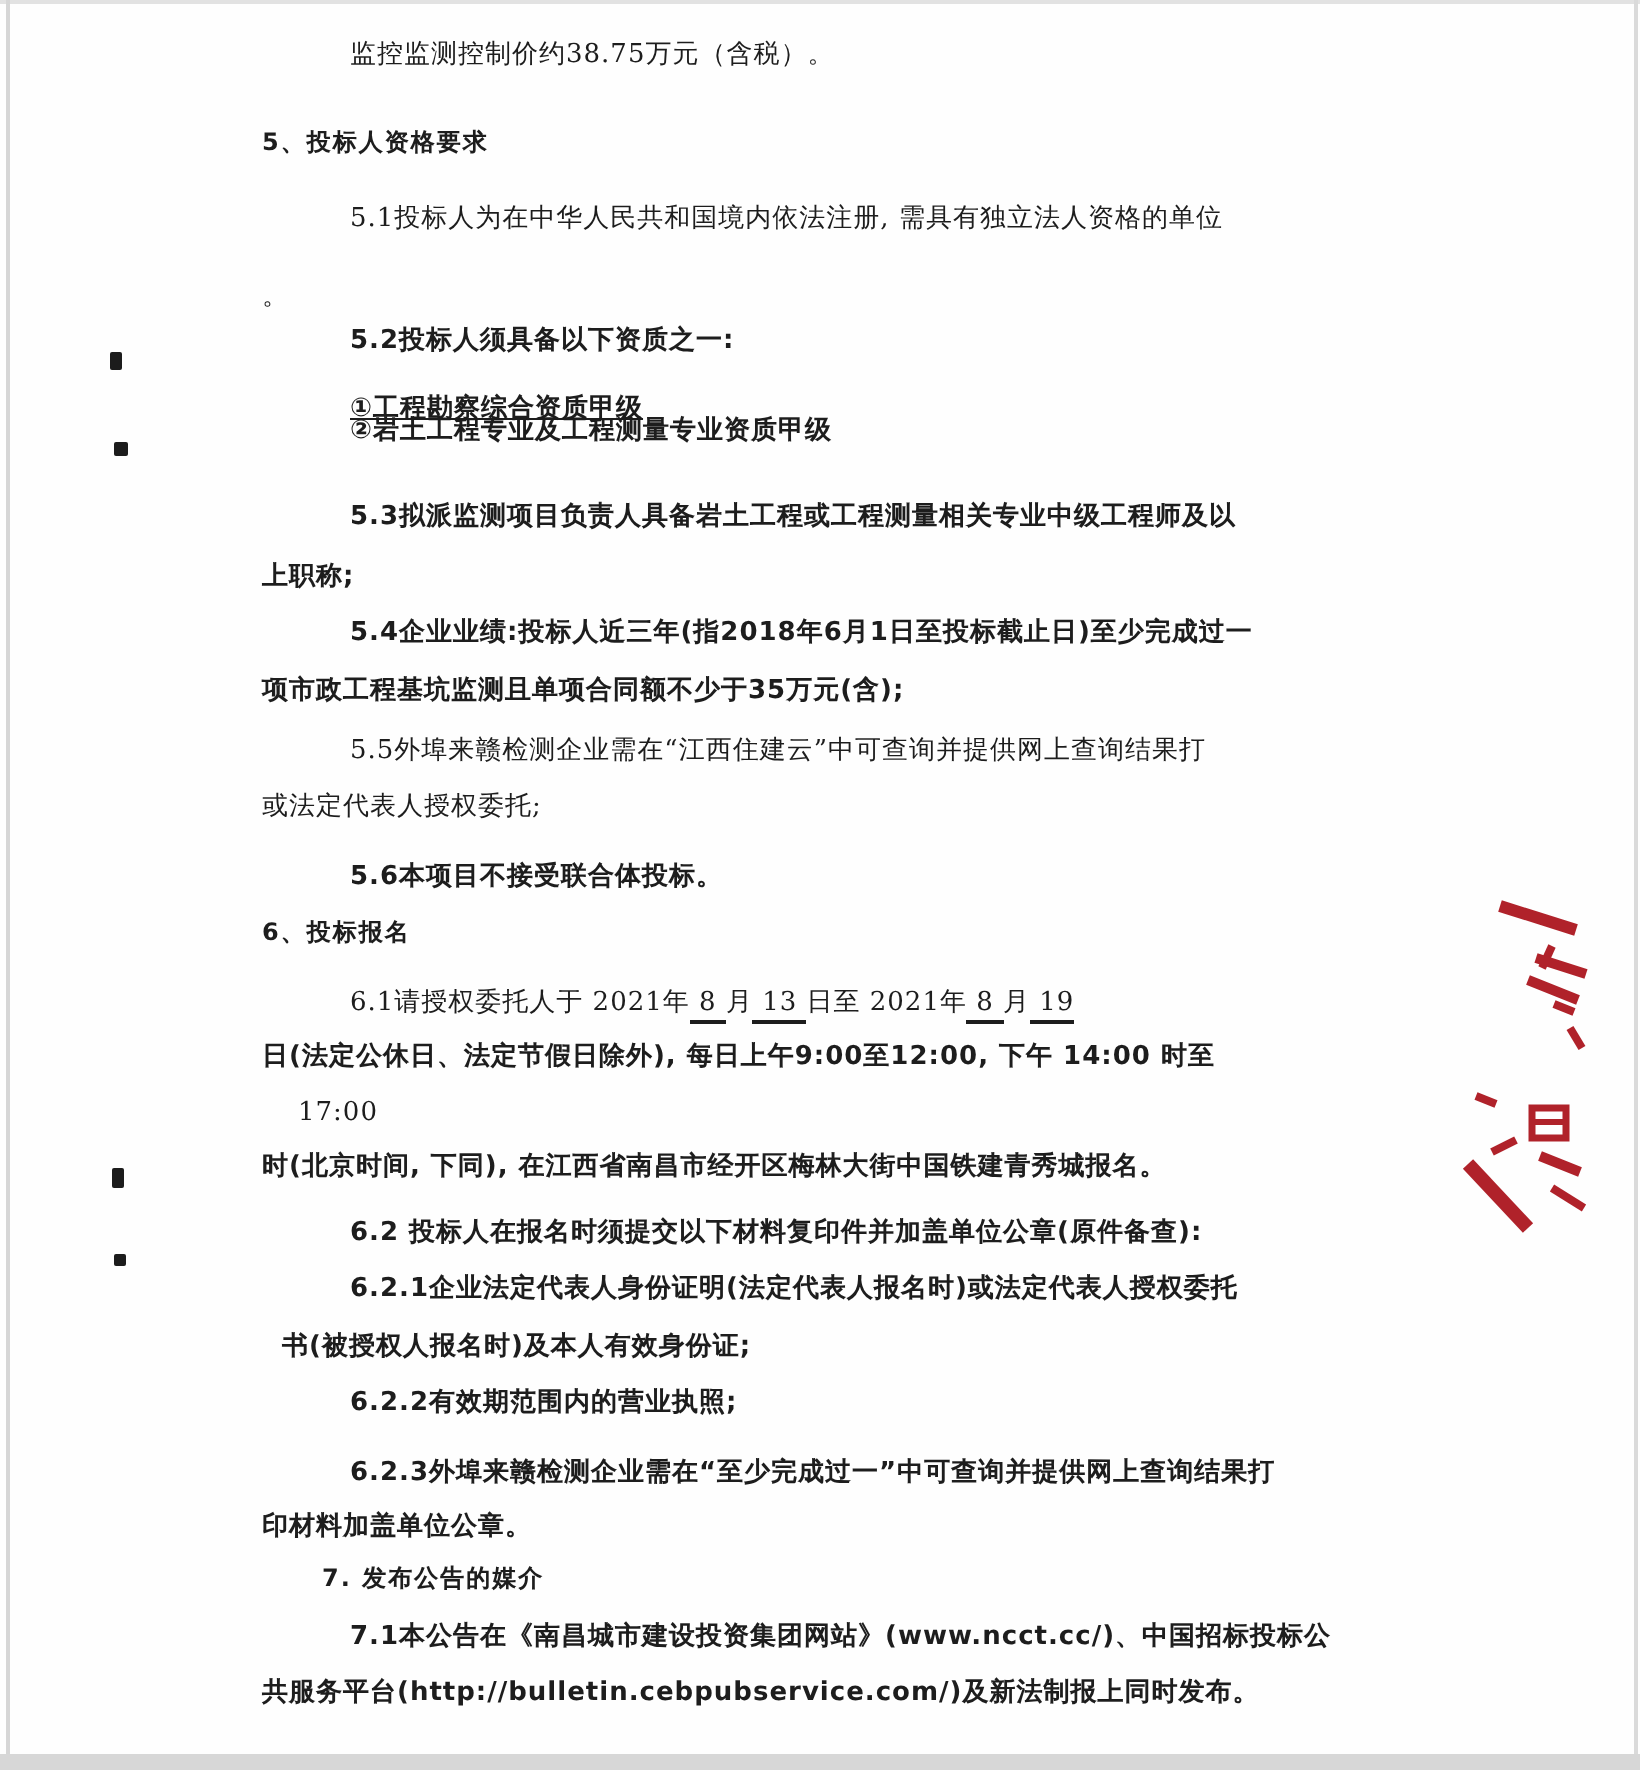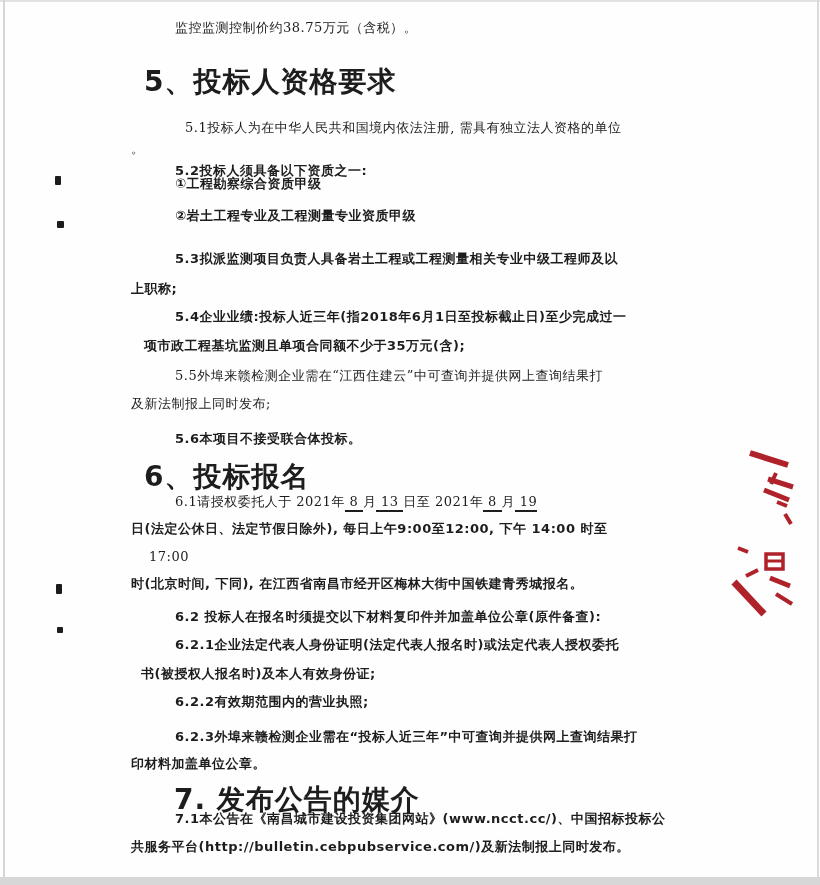--- a/index.html
+++ b/index.html
@@ -14,21 +14,21 @@
   .edge-right{position:absolute;left:817px;top:0;width:2px;height:885px;background:#dadada;}
   .edge-bottom{position:absolute;left:0;top:877px;width:820px;height:8px;background:#d7d7d7;}
   
   .line{
     position:absolute;color:#1d1d1d;font-size:13px;line-height:1.25;
     white-space:pre;letter-spacing:0.5px;
   }
   .k-p{left:175px;}
   .k-c{left:131px;}
   .k-c2{left:149px;}
-  .k-h{left:144px;font-size:28px;font-weight:700;letter-spacing:1px;
+  .k-h{left:131px;font-size:12px;font-weight:700;letter-spacing:1px;
        font-family:"DejaVu Sans","Liberation Sans",sans-serif;}
   .w-n{font-family:"DejaVu Serif","Liberation Serif",serif;font-weight:400;}
   .w-b{font-family:"DejaVu Sans","Liberation Sans",sans-serif;font-weight:600;}
   .useg{border-bottom:2px solid #1d1d1d;padding-bottom:1px;}
   
   .speck{position:absolute;background:#1c1c1c;border-radius:1px;}
   .speck-1{left:55px;top:176px;width:6px;height:9px;}
   .speck-2{left:57px;top:221px;width:7px;height:7px;}
   .speck-3{left:56px;top:584px;width:6px;height:10px;}
   .speck-4{left:57px;top:627px;width:6px;height:6px;}
@@ -38,42 +38,42 @@
   .stamp-b{left:730px;top:540px;width:66px;height:80px;}
 </style>
 </head>
 <body>
 
 <div id="page">
 
   <div id="doc-lines">
       <div class="line k-p w-n" style="top: 20px;">监控监测控制价约38.75万元（含税）。</div>
       <div class="line k-h w-b" style="top: 64px;">5、投标人资格要求</div>
-      <div class="line k-p w-n" style="top: 120px; margin-left: 10px;">5.1投标人为在中华人民共和国境内依法注册, 需具有独立法人资格的单位</div>
+      <div class="line k-p w-n" style="top: 102px;">5.1投标人为在中华人民共和国境内依法注册, 需具有独立法人资格的单位</div>
       <div class="line k-c w-n" style="top: 141px;">。</div>
       <div class="line k-p w-b" style="top: 163px;">5.2投标人须具备以下资质之一:</div>
-      <div class="line k-p w-b" style="top: 176px;">①工程勘察综合资质甲级</div>
+      <div class="line k-p w-b" style="top: 197px; text-decoration: underline;">①工程勘察综合资质甲级</div>
       <div class="line k-p w-b" style="top: 208px;">②岩土工程专业及工程测量专业资质甲级</div>
       <div class="line k-p w-b" style="top: 251px;">5.3拟派监测项目负责人具备岩土工程或工程测量相关专业中级工程师及以</div>
       <div class="line k-c w-b" style="top: 281px;">上职称;</div>
       <div class="line k-p w-b" style="top: 309px;">5.4企业业绩:投标人近三年(指2018年6月1日至投标截止日)至少完成过一</div>
-      <div class="line k-c w-b" style="top: 338px; margin-left: 13px;">项市政工程基坑监测且单项合同额不少于35万元(含);</div>
+      <div class="line k-c w-b" style="top: 338px;">项市政工程基坑监测且单项合同额不少于35万元(含);</div>
       <div class="line k-p w-n" style="top: 368px;">5.5外埠来赣检测企业需在“江西住建云”中可查询并提供网上查询结果打</div>
-      <div class="line k-c w-n" style="top: 396px;">及新法制报上同时发布;</div>
+      <div class="line k-c w-n" style="top: 396px;">或法定代表人授权委托;</div>
       <div class="line k-p w-b" style="top: 431px;">5.6本项目不接受联合体投标。</div>
       <div class="line k-h w-b" style="top: 459px; text-align: right;">6、投标报名</div>
       <div class="line k-p w-n" style="top: 494px; text-align: center;"><span>6.1请授权委托人于 2021年</span><span class="useg"> 8 </span><span>月</span><span class="useg"> 13 </span><span>日至 2021年</span><span class="useg"> 8 </span><span>月</span><span class="useg"> 19</span></div>
       <div class="line k-c w-b" style="top: 521px;">日(法定公休日、法定节假日除外), 每日上午9:00至12:00, 下午 14:00 时至</div>
       <div class="line k-c2 w-n" style="top: 549px;">17:00</div>
       <div class="line k-c w-b" style="top: 576px;">时(北京时间, 下同), 在江西省南昌市经开区梅林大街中国铁建青秀城报名。</div>
       <div class="line k-p w-b" style="top: 609px;">6.2 投标人在报名时须提交以下材料复印件并加盖单位公章(原件备查):</div>
       <div class="line k-p w-b" style="top: 637px;">6.2.1企业法定代表人身份证明(法定代表人报名时)或法定代表人授权委托</div>
       <div class="line k-c w-b" style="top: 666px; margin-left: 10px;">书(被授权人报名时)及本人有效身份证;</div>
       <div class="line k-p w-b" style="top: 694px;">6.2.2有效期范围内的营业执照;</div>
-      <div class="line k-p w-b" style="top: 729px;">6.2.3外埠来赣检测企业需在“投标人近三年”中可查询并提供网上查询结果打</div>
+      <div class="line k-p w-b" style="top: 729px;">6.2.3外埠来赣检测企业需在“至少完成过一”中可查询并提供网上查询结果打</div>
       <div class="line k-c w-b" style="top: 756px;">印材料加盖单位公章。</div>
       <div class="line k-h w-b" style="top: 782px; margin-left: 30px;">7. 发布公告的媒介</div>
       <div class="line k-p w-b" style="top: 811px;">7.1本公告在《南昌城市建设投资集团网站》(www.ncct.cc/)、中国招标投标公</div>
       <div class="line k-c w-b" style="top: 839px;">共服务平台(http://bulletin.cebpubservice.com/)及新法制报上同时发布。</div>
     </div>
 
   <div class="edge-top"></div>
   <div class="edge-left"></div>
   <div class="edge-right"></div>
   <div class="edge-bottom"></div>

